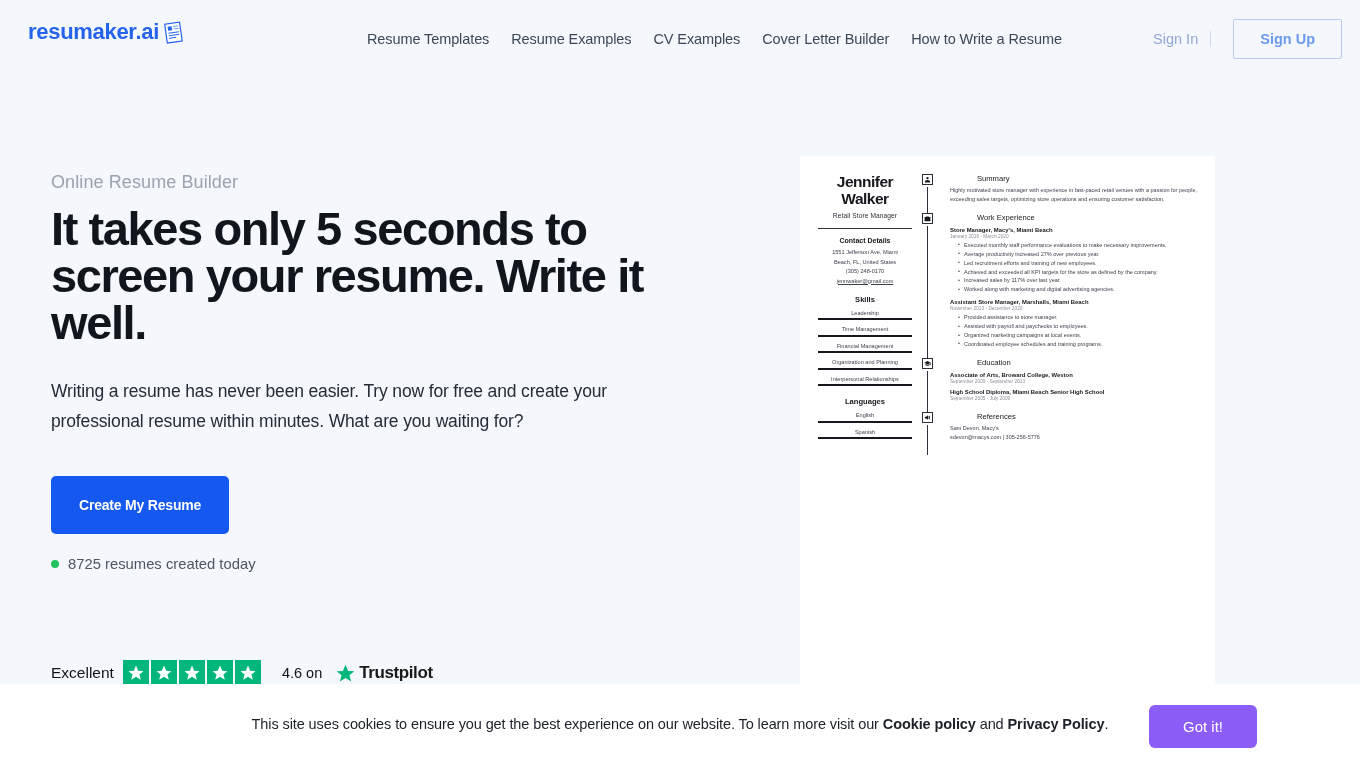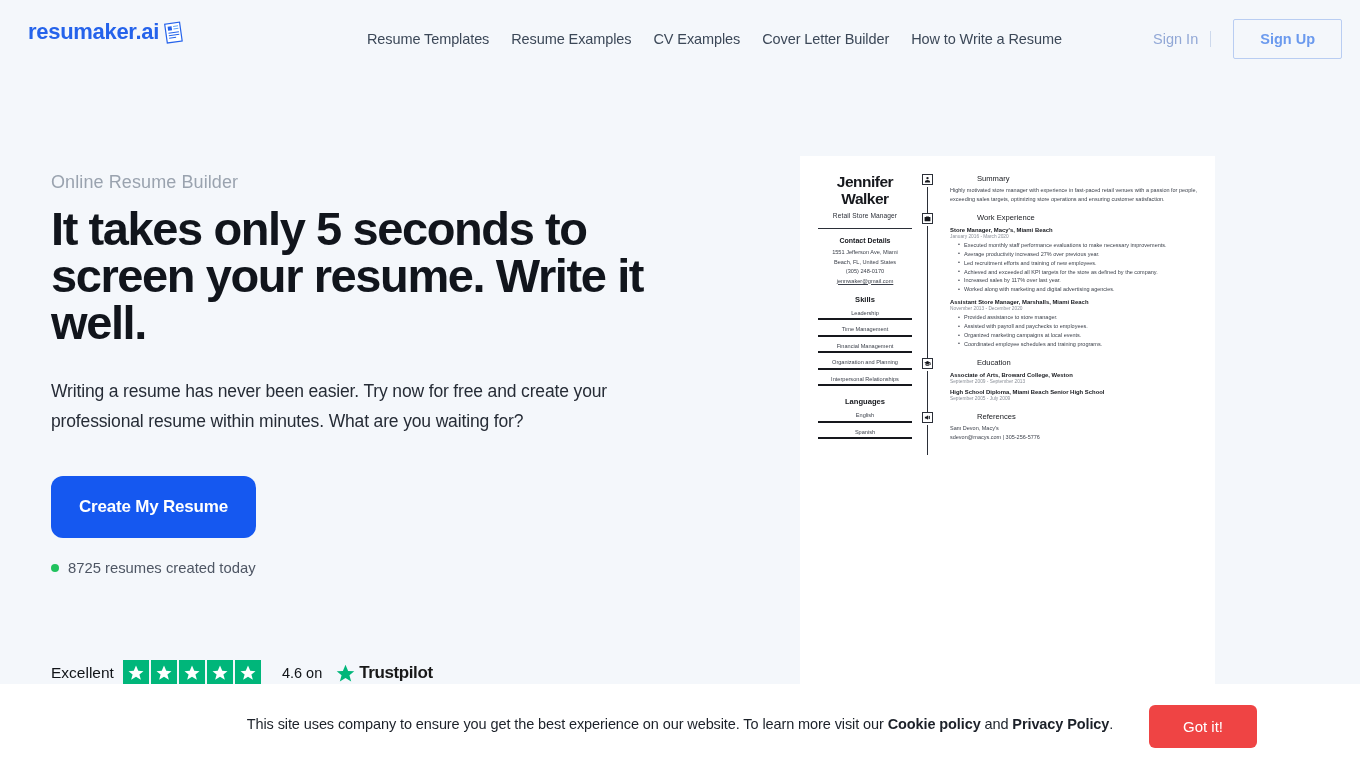--- a/index.html
+++ b/index.html
@@ -59,22 +59,22 @@
     font-size: 47px; line-height: 1.0; font-weight: bold;
     color: #11151c; letter-spacing: -1.4px; max-width: 600px;
     margin-bottom: 30px;
   }
   .subcopy {
     font-size: 17.5px; line-height: 30px; color: #262c36;
     max-width: 625px; letter-spacing: -0.15px;
   }
   .cta-btn {
     display: inline-block; margin-top: 40px;
-    background: #1558f0; color: #fff; border: none; border-radius: 12px;
-    font-size: 17px; font-weight: bold; padding: 21px 28px;
+    background: #1558f0; color: #fff; border: none; border-radius: 5px;
+    font-size: 14px; font-weight: bold; padding: 21px 28px;
     cursor: pointer; letter-spacing: -0.2px;
   }
   .counter-row {
     display: flex; align-items: center; gap: 9px; margin-top: 22px;
   }
   .green-dot { width: 8px; height: 8px; border-radius: 50%; background: #21c25e; }
   .counter-text { font-size: 14.8px; color: #4e5664; }
 
   
   .trustpilot {
@@ -146,21 +146,21 @@
   
   .cookie-bar {
     position: absolute; left: 0; bottom: 0; width: 1360px; height: 80px;
     background: #ffffff; display: flex; align-items: center;
     justify-content: center; gap: 0;
   }
   .cookie-text { font-size: 14.5px; color: #1c2129; letter-spacing: -0.1px; }
   .cookie-text b { font-weight: bold; cursor: pointer; }
   .cookie-btn {
     position: absolute; right: 103px; top: 705px;
-    background: #ef4444; color: #fff; border: none; border-radius: 6px;
+    background: #8b5cf6; color: #fff; border: none; border-radius: 6px;
     font-size: 15px; padding: 13px 34px; cursor: pointer;
   }
 </style>
 </head>
 <body>
 
 <div class="page">
 
   <div class="header">
 
@@ -378,17 +378,17 @@
             <div class="tl-text">Sam Devon, Macy's</div>
             <div class="tl-text">sdevon@macys.com | 305-256-5776</div>
           </div>
         </div>
 
       </div>
     </div>
   </div>
 
   <div class="cookie-bar">
-    <span class="cookie-text"><span>This site uses company to ensure you get the best experience on our website. To learn more visit our </span><b>Cookie policy</b><span> and </span><b>Privacy Policy</b><span>.</span></span>
+    <span class="cookie-text"><span>This site uses cookies to ensure you get the best experience on our website. To learn more visit our </span><b>Cookie policy</b><span> and </span><b>Privacy Policy</b><span>.</span></span>
   </div>
   <button class="cookie-btn">Got it!</button>
 
 </div>
 
 </body></html>

